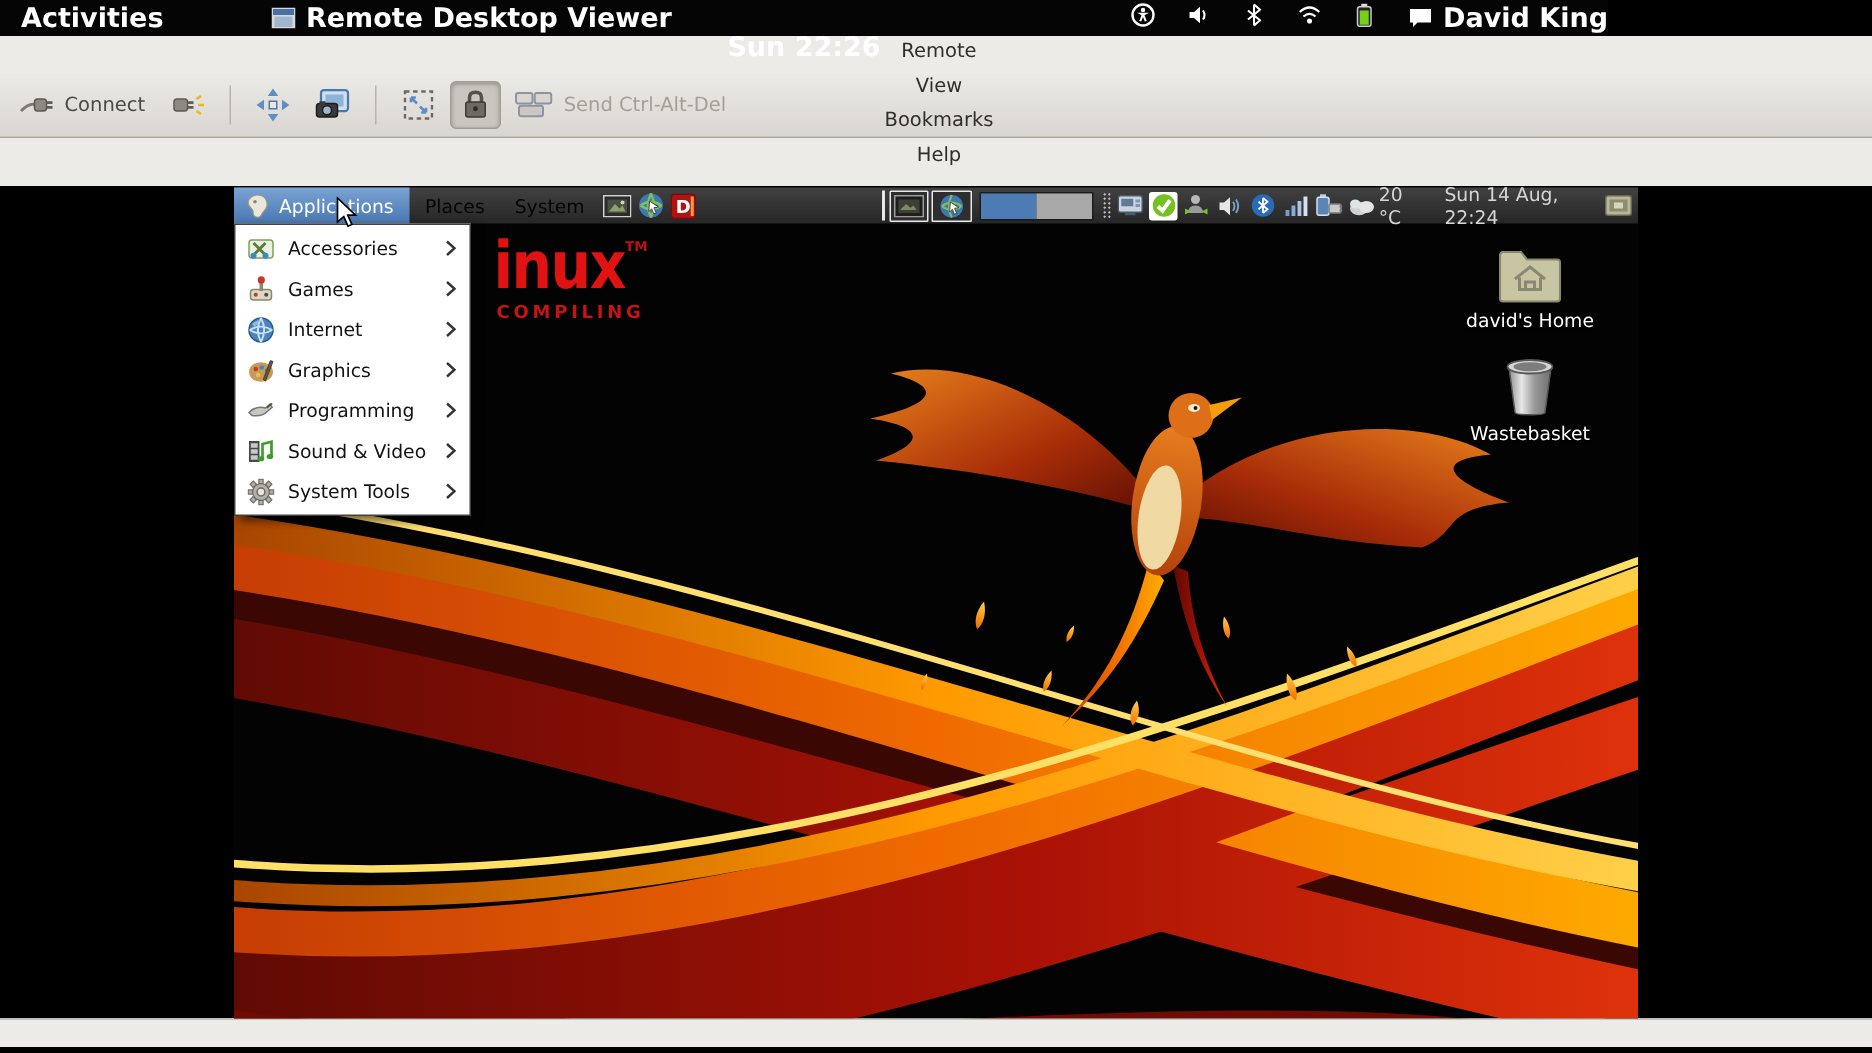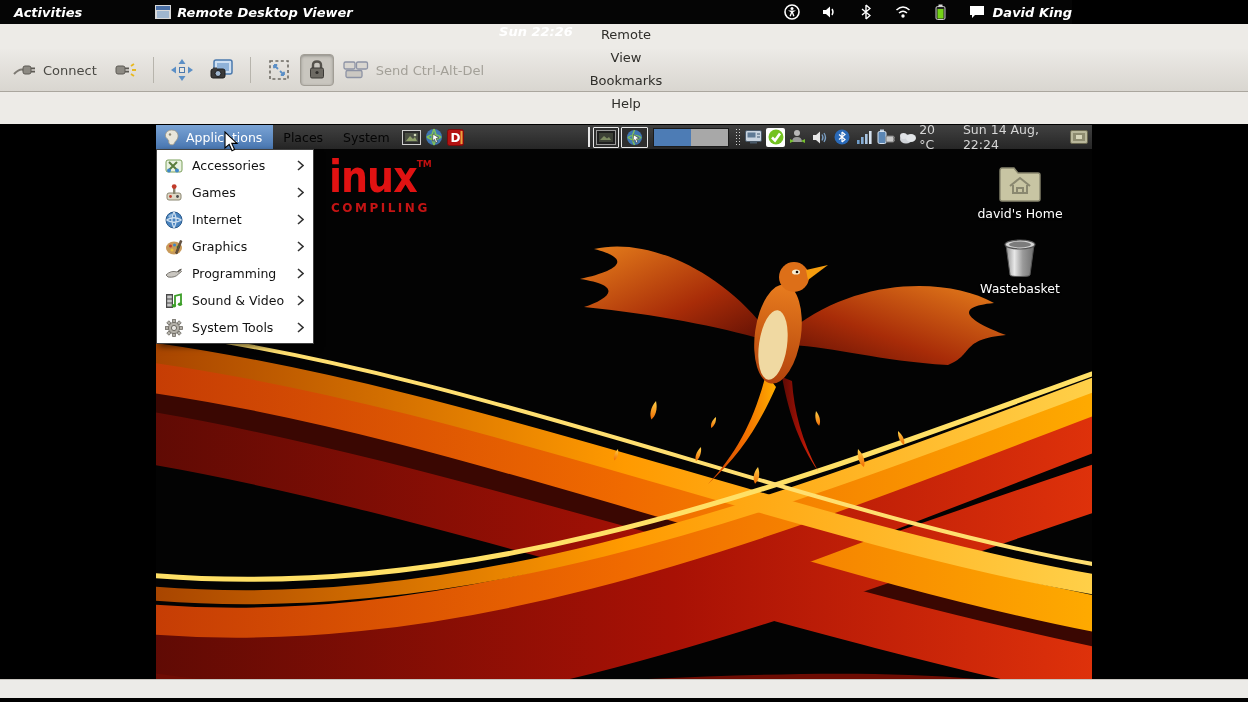--- a/index.html
+++ b/index.html
@@ -9,26 +9,26 @@
     background: #000;
     font-family: "DejaVu Sans", sans-serif;
     overflow: hidden;
     -webkit-font-smoothing: antialiased;
   }
 
   
   .topbar {
     position:absolute; top:0; left:0; width:1072px; height:24px;
     background:#050505; color:#fff; display:flex; align-items:center;
-    font-size:13px; z-index:50;font-style:italic;
+    font-size:18px; z-index:50;
   }
   .tb-activities { padding:0 16px 0 14px; font-weight:600; }
   .tb-appind { display:flex; align-items:center; gap:6px; font-weight:bold; margin-left:56px; }
   .tb-clock { position:absolute; left:0; right:0; text-align:center; font-weight:bold; pointer-events:none;margin-top:38px; }
-  .tb-right { margin-left:auto; display:flex; align-items:flex-end; gap:20px; }
+  .tb-right { margin-left:auto; display:flex; align-items:flex-start; gap:20px; }
   .tb-user { display:flex; align-items:center; gap:7px; font-weight:bold; }
   .tb-ic { display:inline-flex; width:17px; height:17px; align-items:center; justify-content:center; }
 
   
   .window {
     position:absolute; top:24px; left:0; width:1248px; height:674px;
     background:#edebe7; border-radius:6px 6px 0 0;
   }
   .titlebar {
     position:relative; height:32px; border-radius:6px 6px 0 0;

